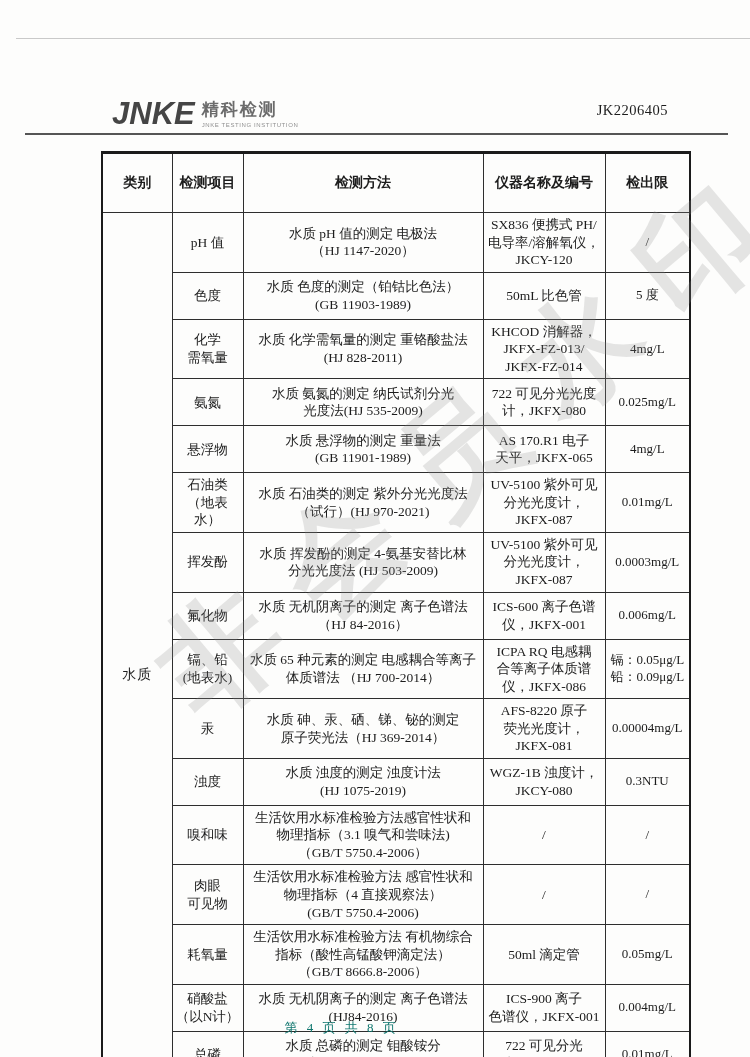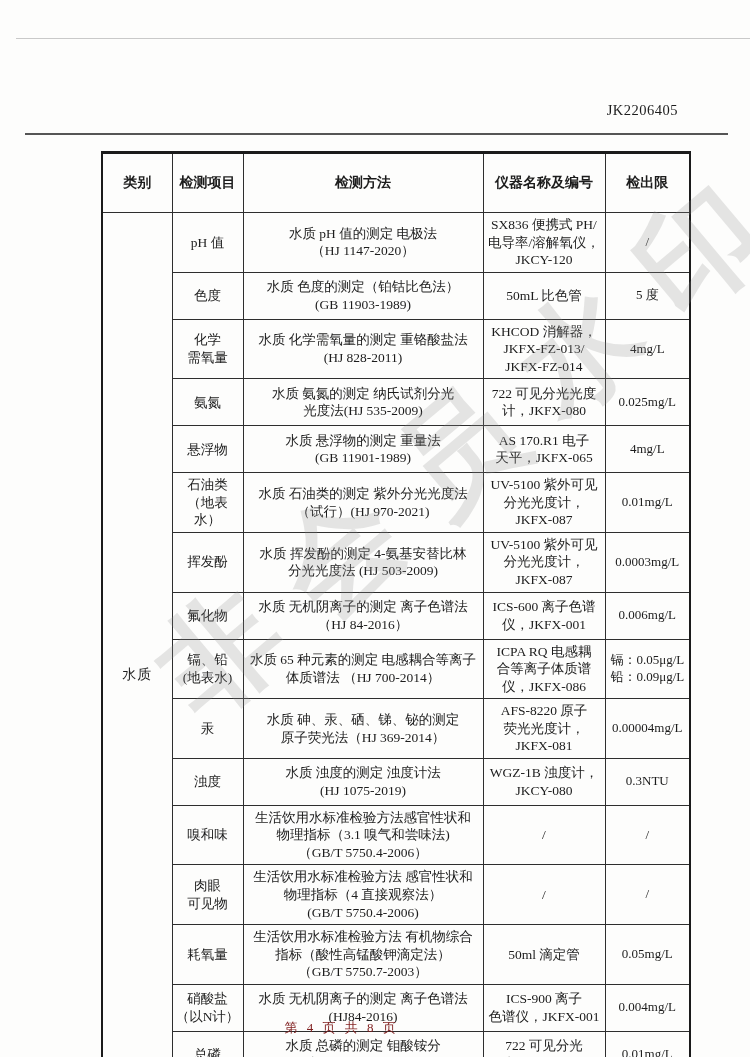--- a/index.html
+++ b/index.html
@@ -11,21 +11,21 @@
   }
   .scan-line-top{position:absolute;top:38px;left:16px;width:734px;height:1px;background:#c9c9c9;}
   
   .logo{position:absolute;left:112px;top:98px;display:flex;align-items:flex-start;gap:7px;
         font-family:"Liberation Sans","DejaVu Sans",sans-serif;}
   .logo-jnke{font-size:31px;font-weight:bold;color:#454545;line-height:1;letter-spacing:0px;
              transform:scaleY(1.04);font-style:italic;}
   .logo-right{display:flex;flex-direction:column;margin-top:3px;}
   .logo-cn{font-size:17px;font-weight:bold;color:#6b6b6b;letter-spacing:2px;line-height:1.1;}
   .logo-sub{font-size:6px;color:#909090;letter-spacing:0.6px;margin-top:2px;}
-  .doc-number{position:absolute;right:72px;top:102px;font-size:14.5px;letter-spacing:0.5px;}
+  .doc-number{position:absolute;right:82px;top:102px;font-size:14.5px;letter-spacing:0.5px;}
   .header-rule{position:absolute;left:25px;top:133px;width:703px;height:2px;background:#555;}
   
   table.report{
     position:absolute;left:101px;top:151px;width:588px;
     border-collapse:collapse;table-layout:fixed;
     font-size:13.5px;background:transparent;
   }
   table.report{border:2px solid #1b1b1b;border-top-width:3px;}
   .report th,.report td{
     border:1px solid #2e2e2e;text-align:center;vertical-align:middle;
@@ -40,29 +40,36 @@
   
   .watermark{
     position:absolute;left:125px;top:630px;z-index:6;
     font-family:"DejaVu Sans",sans-serif;font-weight:bold;
     font-size:118px;letter-spacing:38px;white-space:nowrap;
     color:#8f8f8f;opacity:0.22;
     transform:rotate(-40deg);transform-origin:0 0;
     pointer-events:none;user-select:none;
   }
   .footer{position:absolute;left:0;top:1019px;width:683px;text-align:center;
-          font-size:13px;letter-spacing:3px;color:#7f1d1d;}
+          font-size:13px;letter-spacing:3px;color:#0f766e;}
 </style>
 </head>
 <body>
 
 <div class="page">
 
   <div class="scan-line-top"></div>
 
+  <div class="logo">
+    <span class="logo-jnke">JNKE</span>
+    <span class="logo-right">
+      <span class="logo-cn">精科检测</span>
+      <span class="logo-sub">JNKE TESTING INSTITUTION</span>
+    </span>
+  </div>
 
   <div class="doc-number">JK2206405</div>
 
   <div class="header-rule"></div>
 
   <table class="report">
     <colgroup>
       <col style="width:70px">
         <col style="width:71px">
         <col style="width:240px">
@@ -191,21 +198,21 @@
       <td class="method-cell">生活饮用水标准检验方法  感官性状和
 物理指标（4  直接观察法）
 (GB/T 5750.4-2006)</td>
       <td class="instr-cell">/</td>
       <td class="limit-cell">/</td>
     </tr>
         <tr>
       <td class="item-cell">耗氧量</td>
       <td class="method-cell">生活饮用水标准检验方法  有机物综合
 指标（酸性高锰酸钾滴定法）
-（GB/T 5750.7-2003）</td>
+（GB/T 8666.8-2006）</td>
       <td class="instr-cell">50ml 滴定管</td>
       <td class="limit-cell">0.05mg/L</td>
     </tr>
         <tr>
       <td class="item-cell">硝酸盐
 （以N计）</td>
       <td class="method-cell">水质  无机阴离子的测定  离子色谱法
 (HJ84-2016)</td>
       <td class="instr-cell">ICS-900 离子
 色谱仪，JKFX-001</td>

